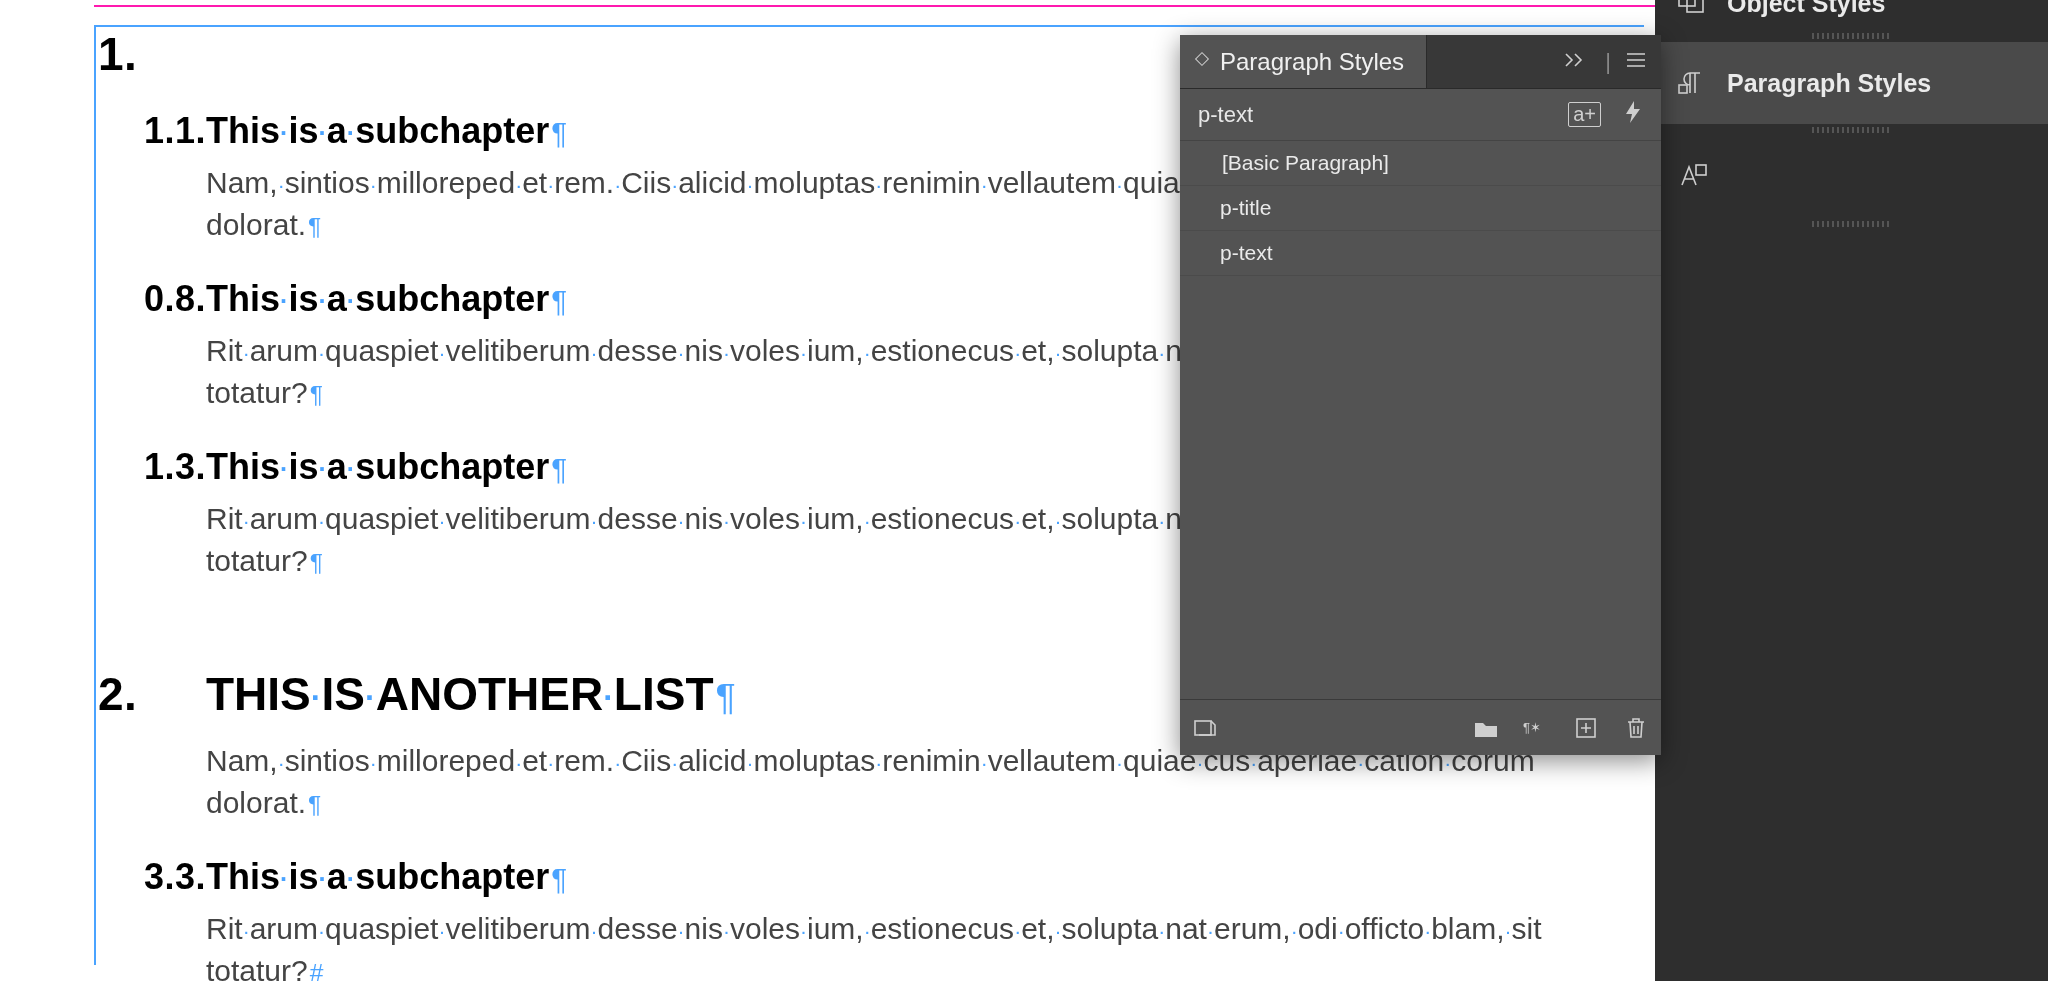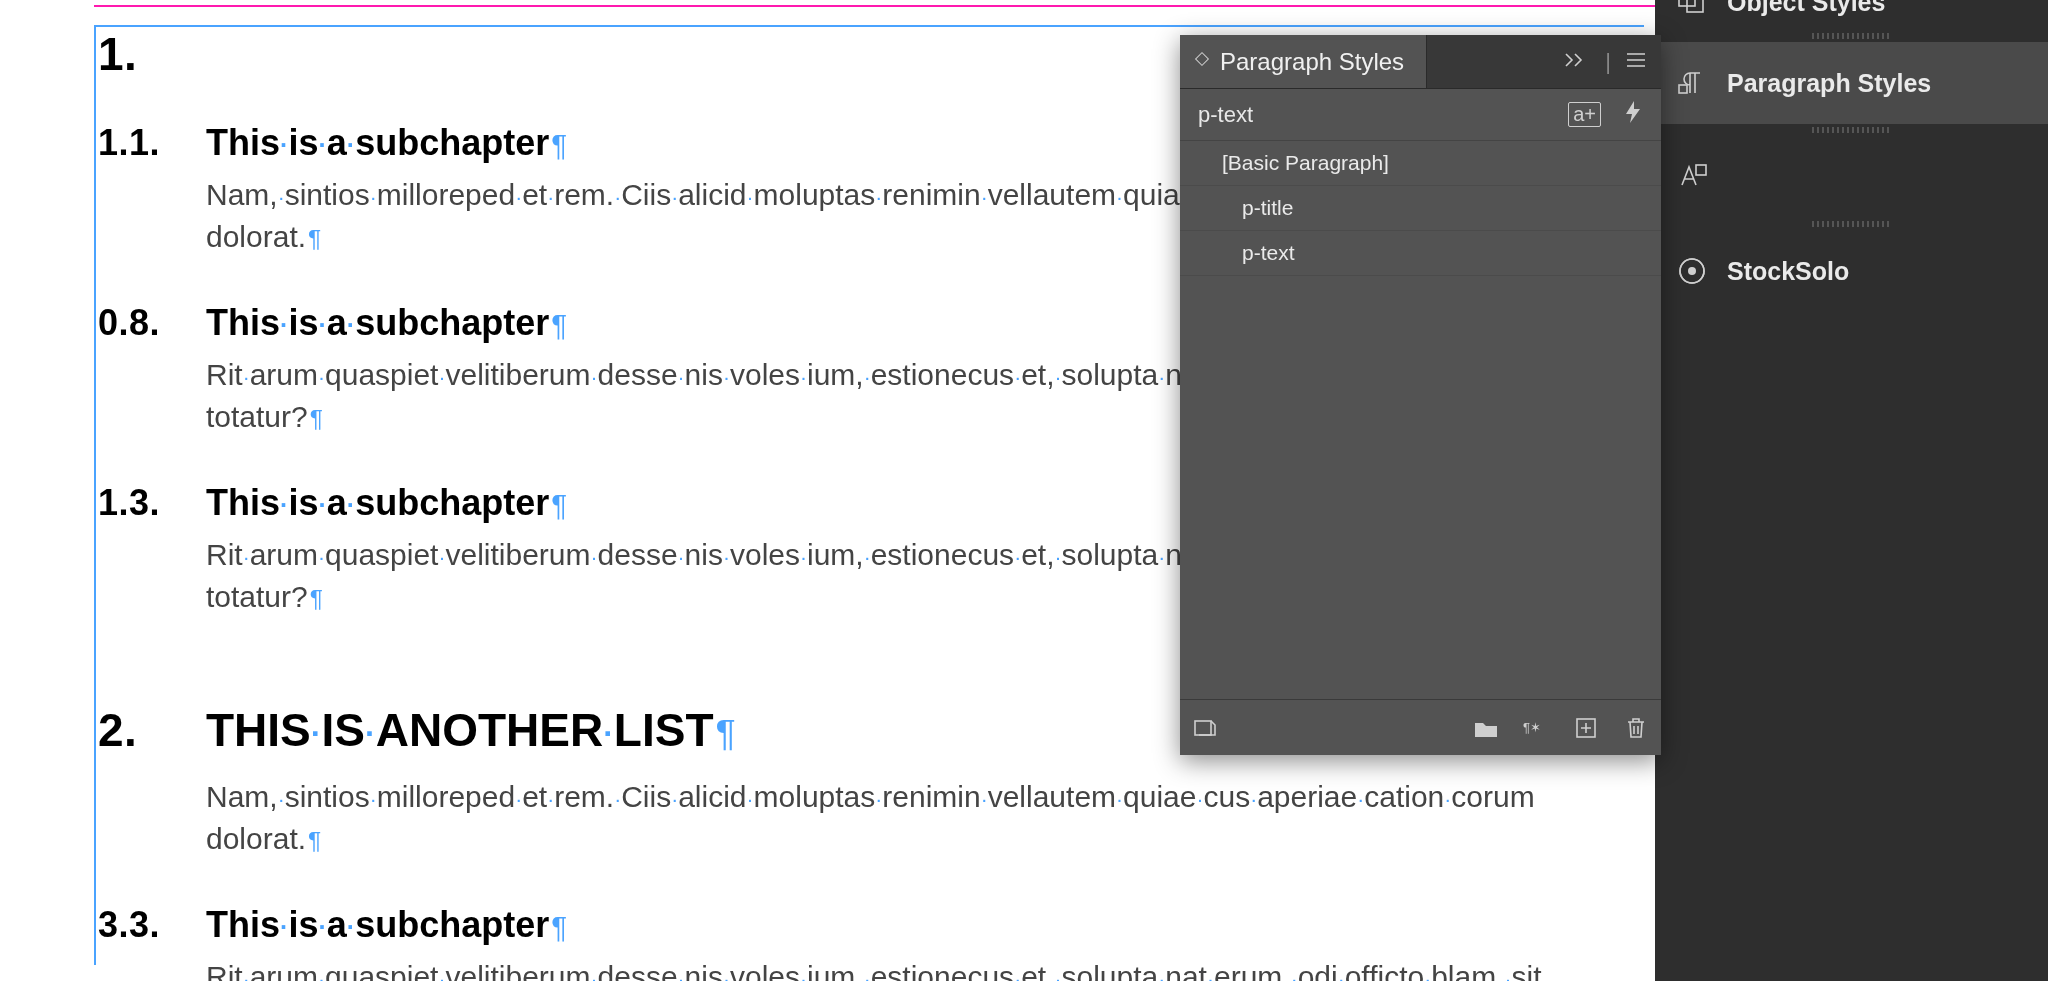--- a/index.html
+++ b/index.html
@@ -40,21 +40,21 @@
   }
 
   .content {
     position: absolute;
     left: 98px; top: 30px;
     width: 1530px;
     color: #222;
   }
   .row { display: flex; margin-top: 40px; }
   .row.first { margin-top: 0; }
-  .row.sub   { margin-top: 46px; }
+  .row.sub   { margin-top: 34px; text-align: right; }
   .row.title .num,
   .row.title .txt { font-weight: 800; color: #000; font-size: 46px; line-height: 1.05; }
   .row.sub   .num,
   .row.sub   .txt { font-weight: 700; color: #000; font-size: 36px; line-height: 1.05; }
   .num  { width: 108px; flex: 0 0 108px; letter-spacing: 0.5px; }
   .body {
     margin-left: 108px;
     margin-top: 12px;
     font-size: 30px;
     font-weight: 400;
@@ -121,21 +121,21 @@
     border-bottom: 1px solid #444;
     font-size: 22px;
     color: #e8e8e8;
   }
   .fp-current-right { display:flex; gap:22px; align-items:center; color:#cfcfcf; }
 
   .fp-list { flex:1; overflow:hidden; }
   .fp-item {
     height: 45px;
     display:flex; align-items:center;
-    padding-left: 62px;
+    padding-left: 40px;
     font-size: 21px;
     color:#eaeaea;
     border-bottom: 1px solid #4b4b4b;
     cursor: pointer;
   }
   .fp-item.level0 { padding-left: 42px; }
 
   .fp-footer {
     height: 56px;
     background: #535353;
@@ -163,21 +163,21 @@
     height: 82px;
     display:flex; align-items:center;
     padding: 0 10px 0 20px;
     gap: 18px;
     font-size: 25px;
     font-weight: 600;
     color:#eaeaea;
     cursor:pointer;
     position:relative;
   }
-  .dock-row.partial { height:30px; align-items:flex-start; padding-top:0; }
+  .dock-row.partial { height:30px; align-items:center; padding-top:0; }
   .dock-row.partial .dock-label { position:relative; top:-12px; }
   .dock-row.partial .dock-icon  { position:relative; top:-14px; }
   .dock-row.active { background:#4a4a4a; }
   .dock-grip {
     height:12px;
     display:flex; justify-content:center; align-items:center;
   }
   .dock-grip::before{
     content:""; width:80px; height:6px;
     background: repeating-linear-gradient(90deg,#555 0 2px,transparent 2px 5px);
@@ -366,23 +366,13 @@
   <div class="dock-row">
     <span class="dock-icon">
       <svg width="32" height="28" viewBox="0 0 32 28">
         <path d="M6 22L13 4l7 18M8 16h10"></path>
         <rect x="20" y="2" width="10" height="10"></rect>
       </svg>
     </span>
   </div>
   <div class="dock-grip"></div>
 
-  <div class="dock-row">
-    <span class="dock-icon">
-      <svg width="30" height="30" viewBox="0 0 30 30">
-        <circle cx="15" cy="15" r="12"></circle>
-        <path d="M15 3a12 12 0 0 1 0 24M15 3a12 12 0 0 0 0 24"></path>
-        <circle cx="15" cy="15" r="4" fill="#cfcfcf" stroke="none"></circle>
-      </svg>
-    </span>
-    <span class="dock-label">StockSolo</span>
-  </div>
 </div>
 
 </body></html>

